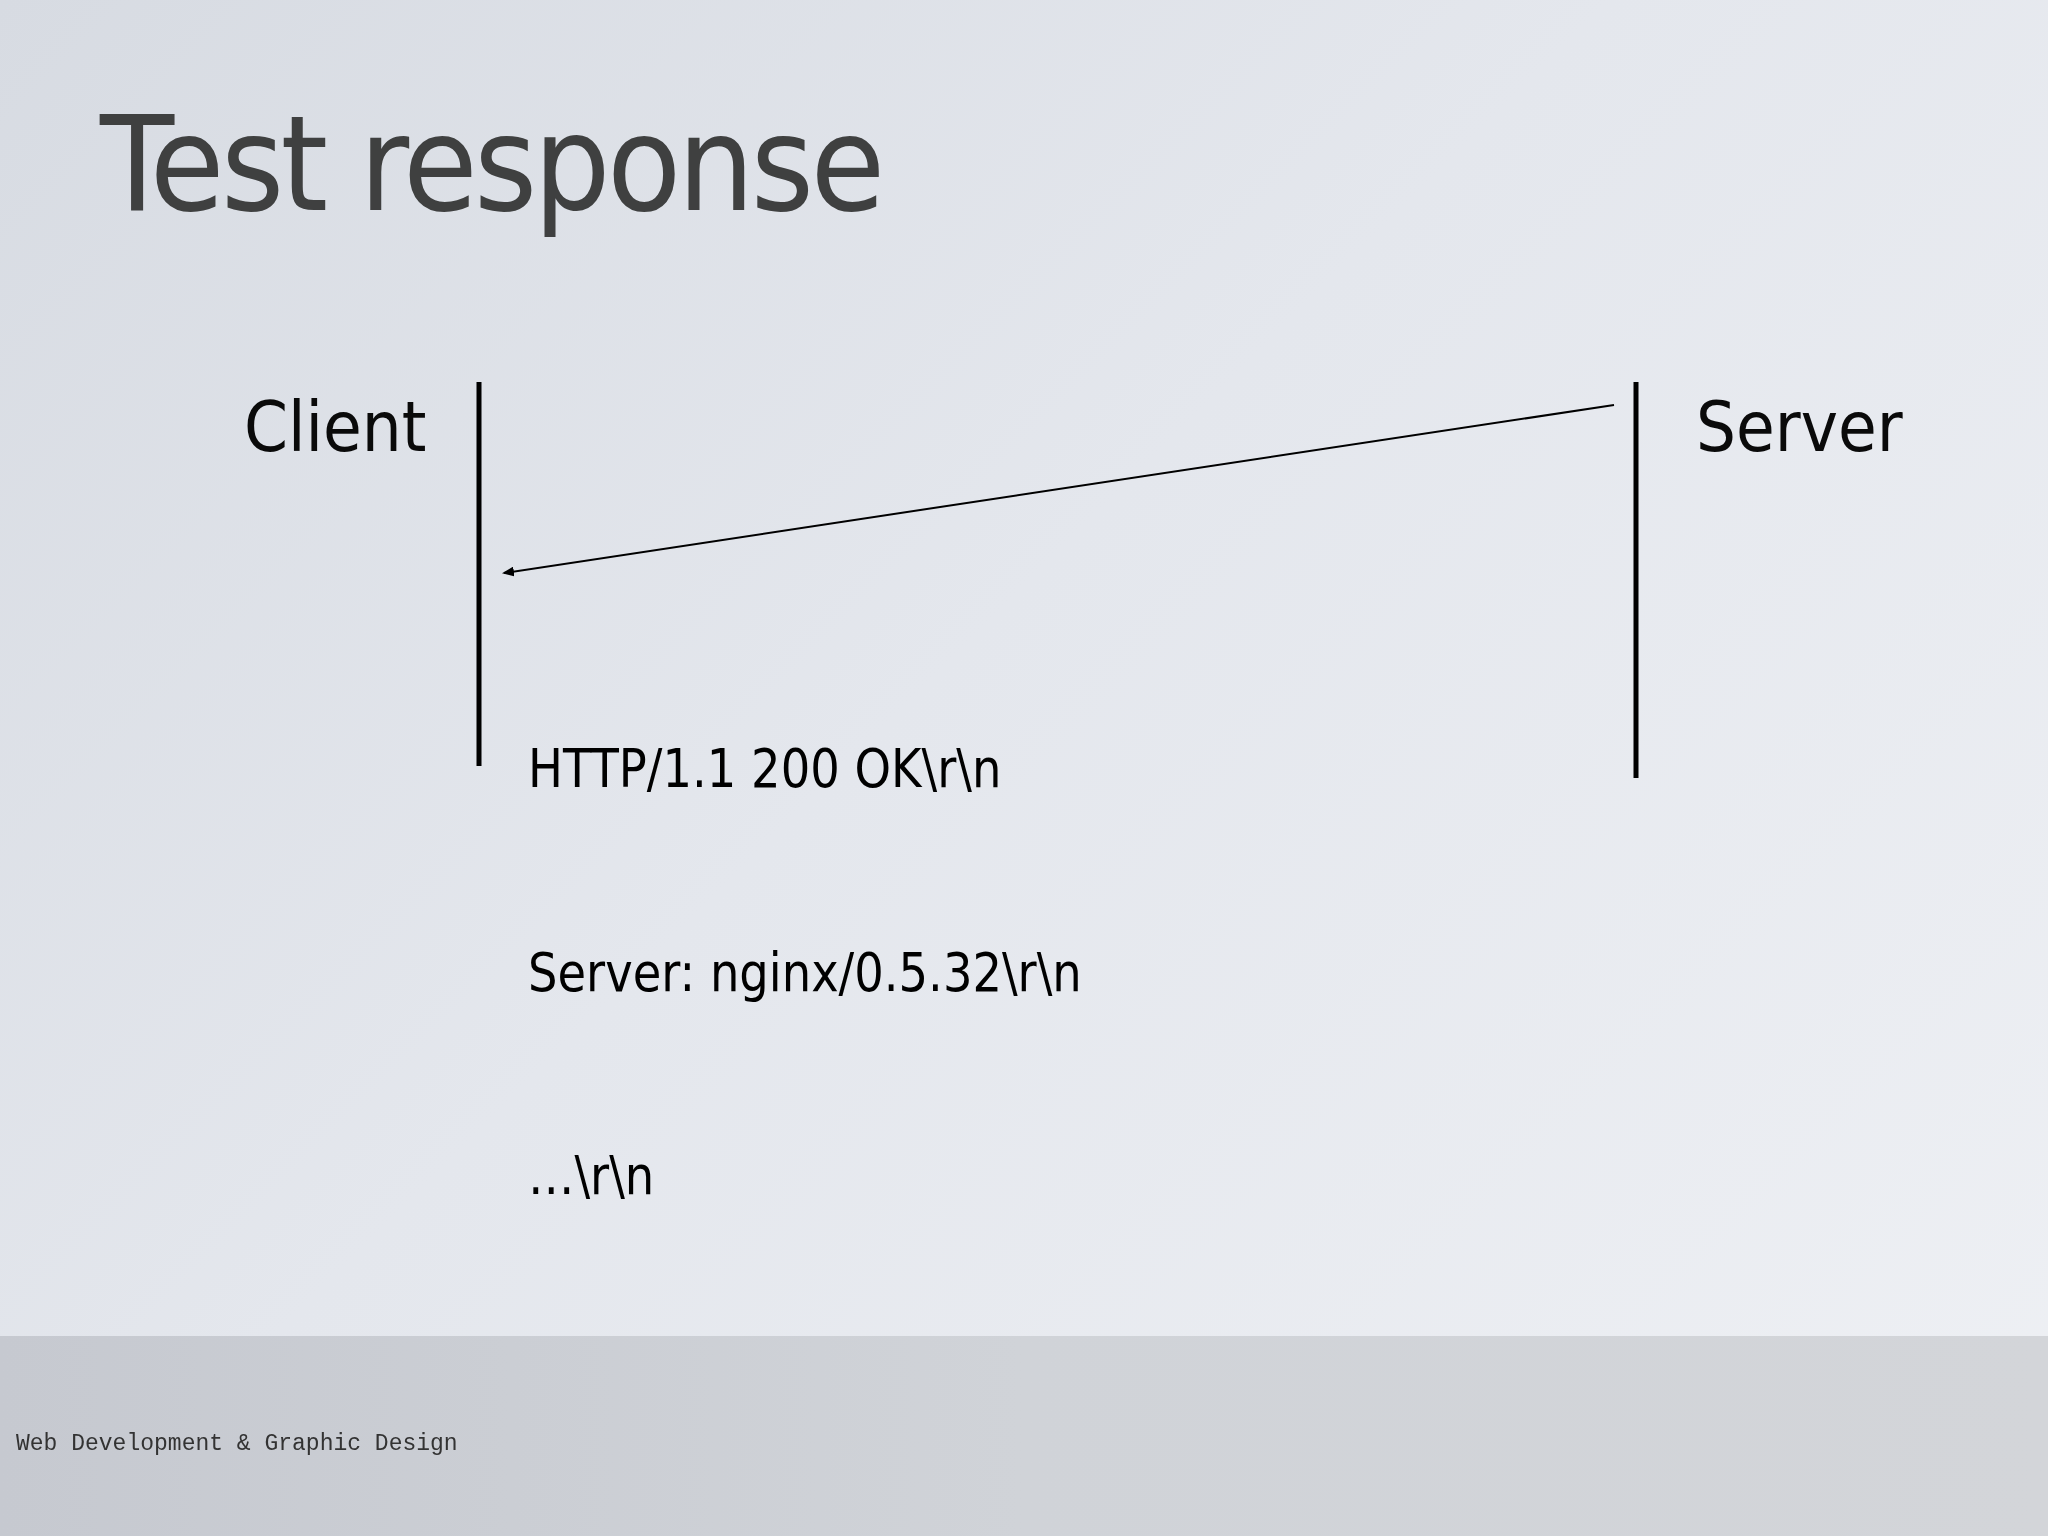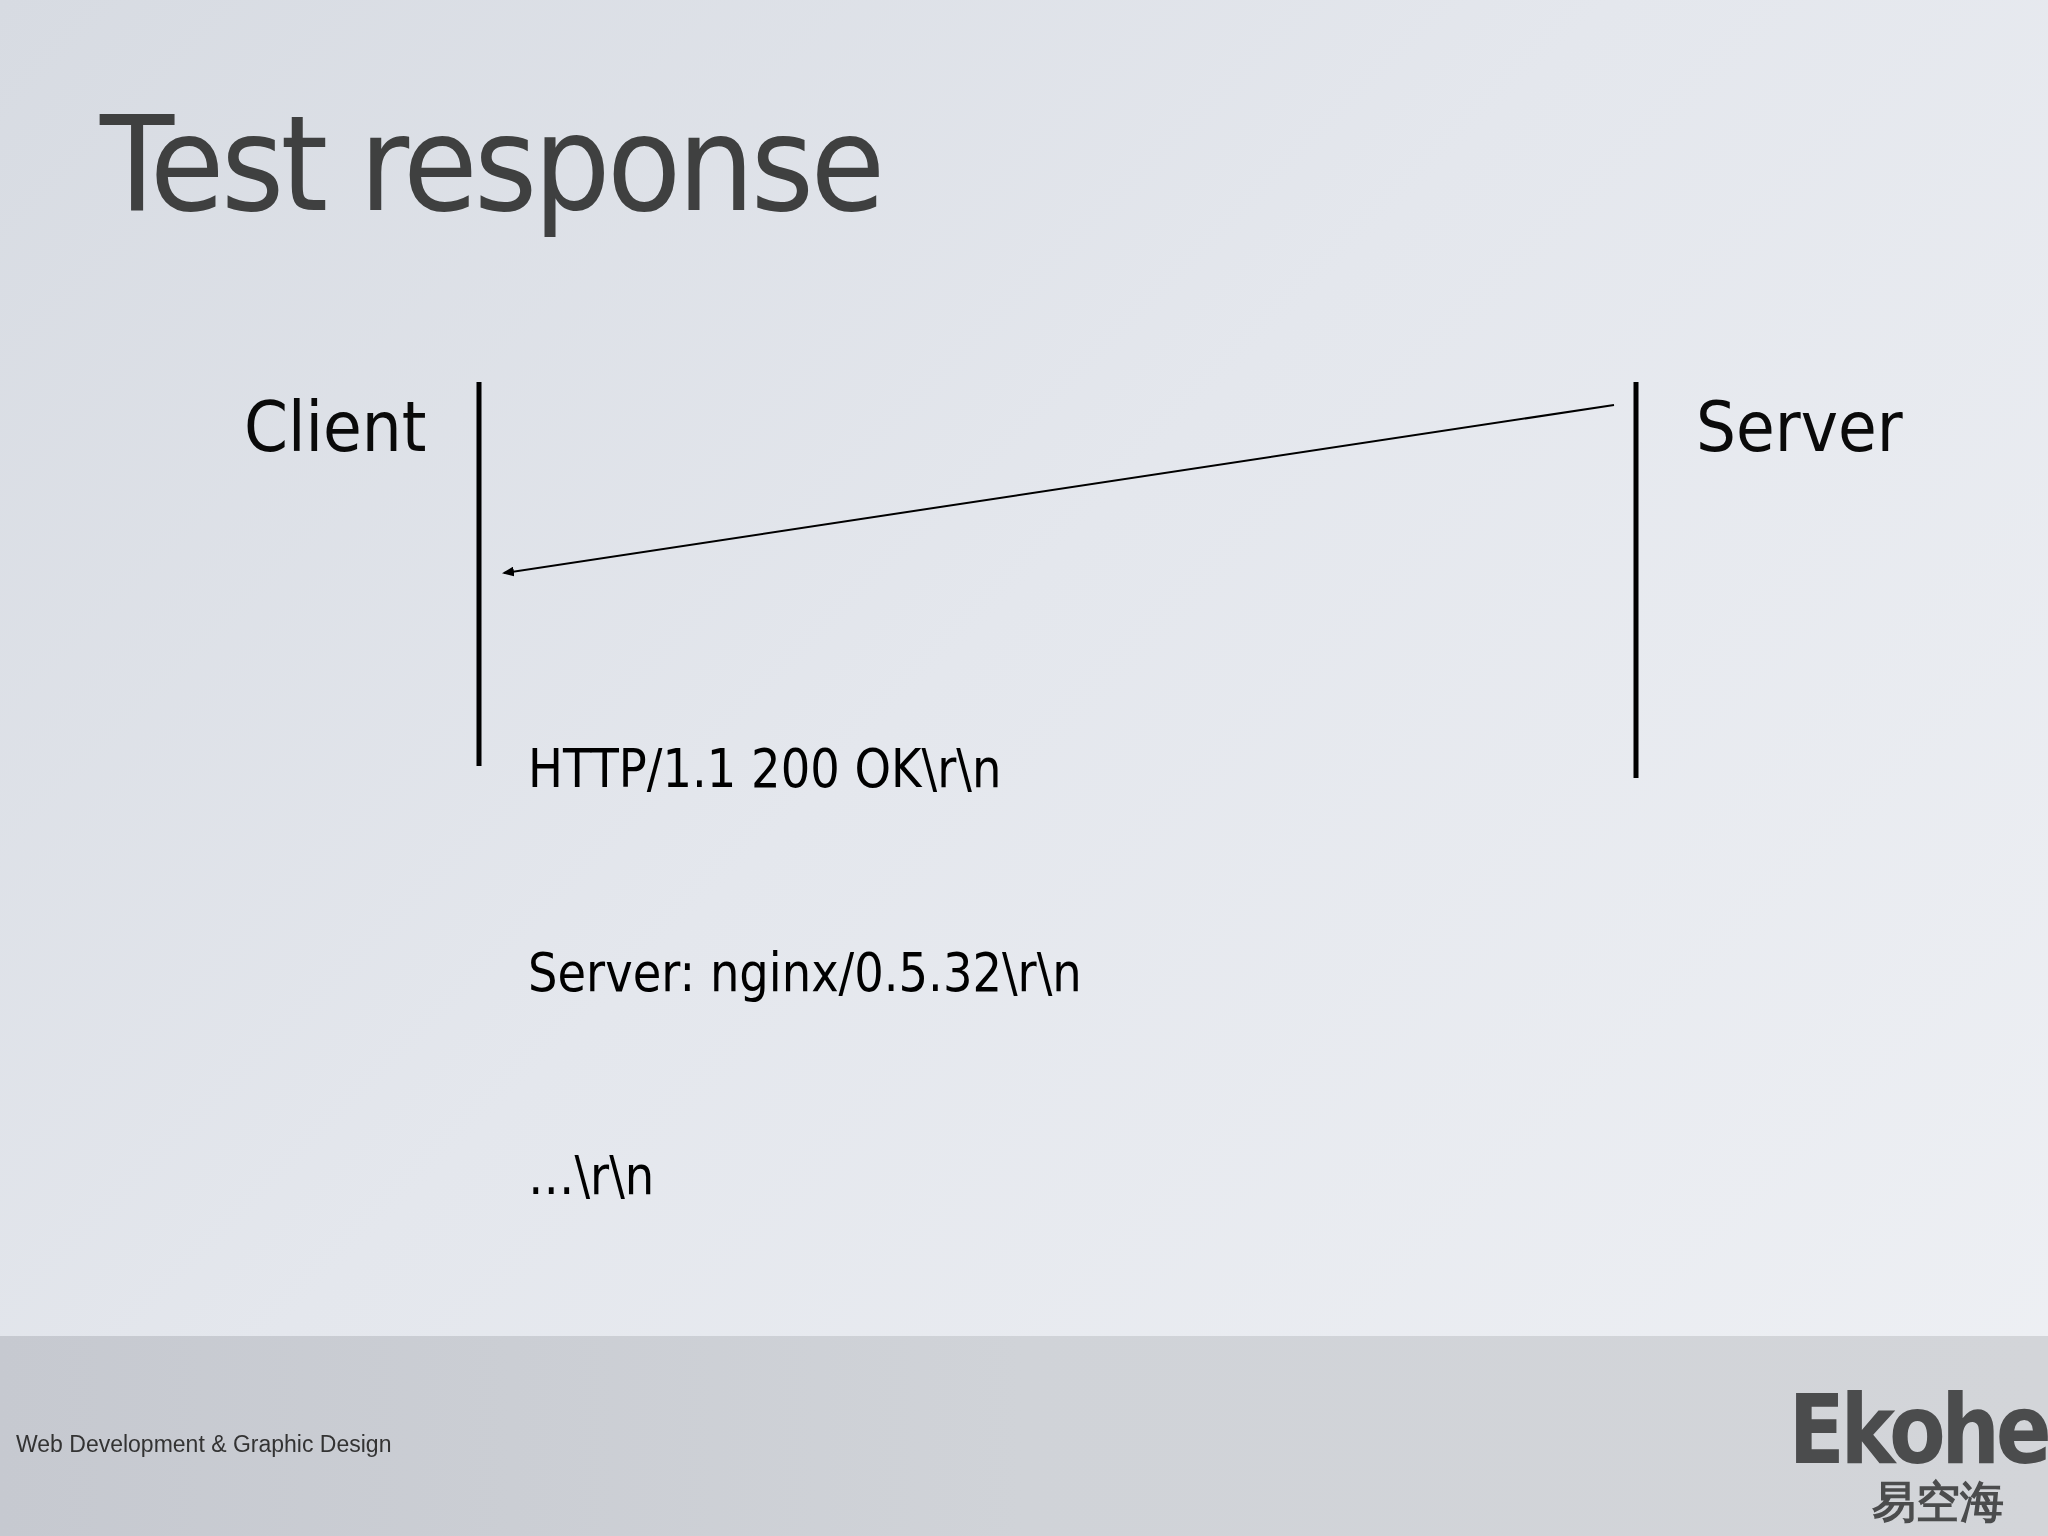--- a/index.html
+++ b/index.html
@@ -30,21 +30,21 @@
   .code div { height:67.7px; }
   .footer {
     position:absolute; left:0; top:1336px; width:2048px; height:200px;
     background: linear-gradient(90deg, #c6c9d0 0%, #d0d3d8 50%, #d3d5d9 100%);
   }
   .f-url {
     position:absolute; left:16px; top:48px; font-family:"DejaVu Serif", serif;
     font-size:38px; color:#222; white-space:nowrap; letter-spacing:1px;
   }
   .f-tag {
-    position:absolute; left:16px; top:95px; font-family:Liberation Sans, sans-serif;
+    position:absolute; left:16px; top:95px; font-family:Liberation Mono, monospace;
     font-size:23px; color:#333; white-space:nowrap;text-align:right;
   }
   .f-services {
     position:absolute; left:16px; top:124px; font-family:"DejaVu Serif", serif;
     font-size:23px; color:#444; white-space:nowrap;
   }
   .logo {
     position:absolute; left:1752px; top:46px; width:260px; text-align:right;
     color:#4b4c4d;
   }
@@ -83,17 +83,13 @@
   <div>Set-Cookie: ssic=CBIOAAAm+FiuQgpcnFi; path=/\r\n</div>
   
   
   
   
   
 </div>
 
 <div class="footer">
   <div class="f-tag">Web Development &amp; Graphic Design</div>
-  <div class="logo">
-    <div class="logo-en">Ekohe</div>
-    <div class="logo-cn">易空海</div>
-  </div>
 </div>
 
 </body></html>

